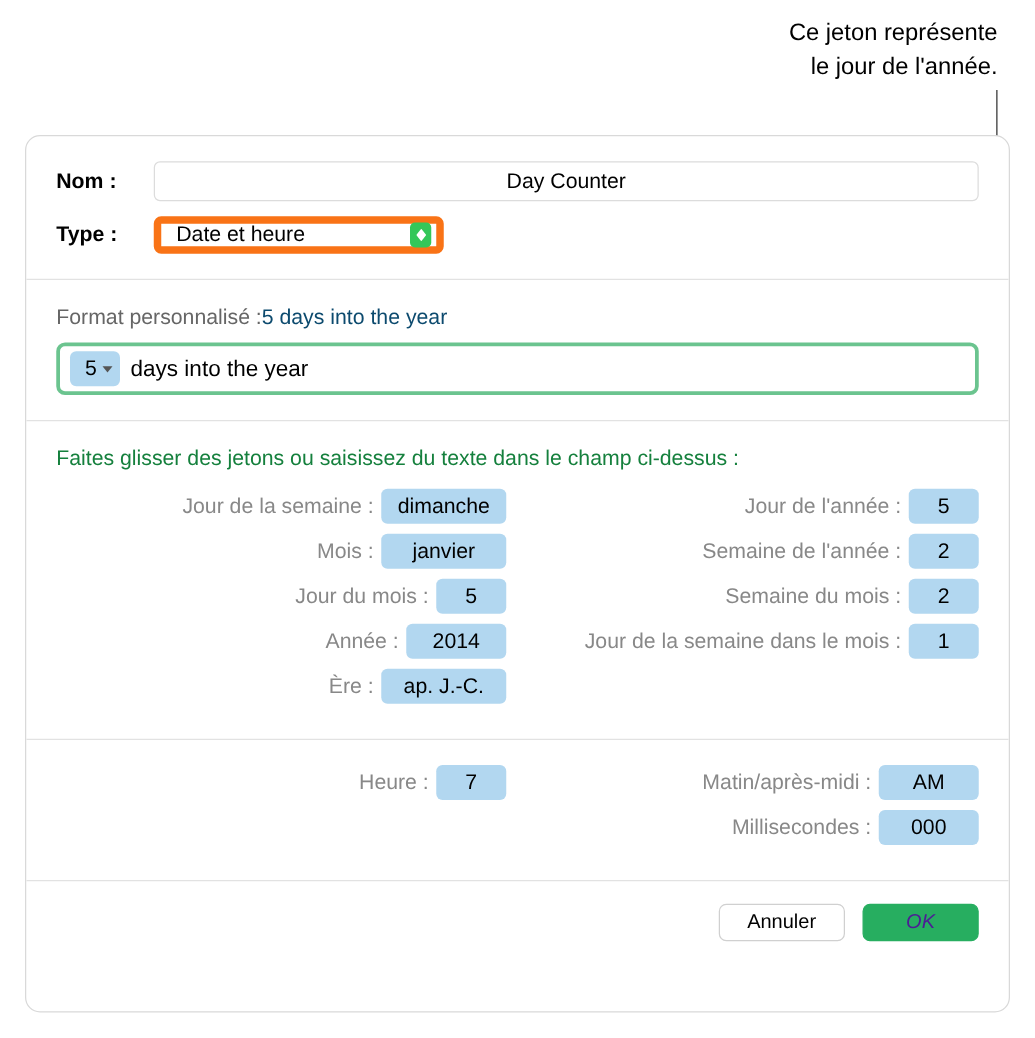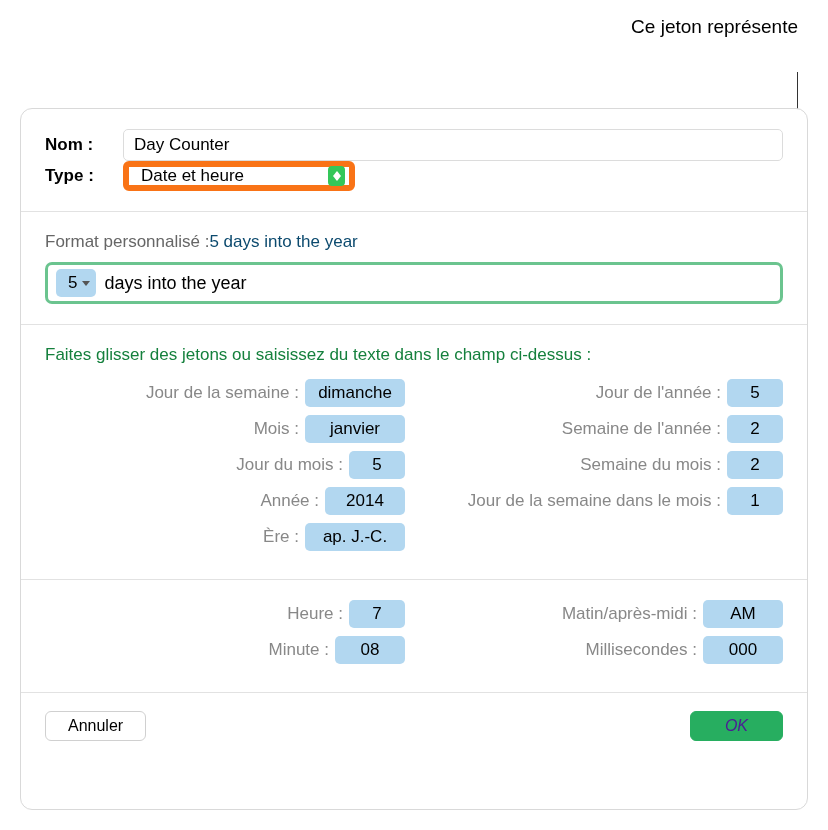--- a/index.html
+++ b/index.html
@@ -46,40 +46,41 @@
       border: 1px solid #d9d9d9;
       border-radius: 12px;
       background: #fff;
       overflow: hidden;
     }
     .section { padding: 20px 24px; }
     .hr { border-top: 1px solid #e2e2e2; }
     .row {
       display: flex;
       align-items: center;
-      margin-bottom: 0;
+      margin-bottom: 12px;
     }
     .label {
       color: #555;
       font-size: 17px;
     }
     .label-strong {
       font-weight: 600;
       color: #000;
       width: 78px;
     }
     .text-input {
       flex: 1;
       height: 32px;
       border: 1px solid #dcdcdc;
       border-radius: 5px;
       padding: 4px 10px;
       font-size: 17px;
       background: #fff;
       font-family: inherit;
+      text-align: center;
     }
     .type-select {
       display: inline-flex;
       align-items: center;
       justify-content: space-between;
       width: 232px;
       height: 30px;
       border: 6px solid #f97316;
       border-radius: 6px;
       padding: 0 4px 0 12px;
@@ -171,21 +172,21 @@
       flex: 1;
     }
     .token-row .token {
       min-width: 56px;
     }
     .col-left .token { min-width: 100px; }
     .col-left .token.short { min-width: 56px; }
     .col-right .token { min-width: 56px; }
     .buttons {
       display: flex;
-      justify-content: space-between;
+      justify-content: flex-end;
       gap: 14px;
       padding: 18px 24px 20px;
     }
     .btn {
       height: 30px;
       padding: 0 22px;
       border-radius: 6px;
       font-size: 16px;
       font-family: inherit;
       cursor: default;
@@ -199,20 +200,21 @@
       font-weight: 500;
       padding: 0 34px;
       font-style: italic;
     }
   </style>
 </head>
 <body>
 
 <div class="annotation">
   <span>Ce jeton représente</span><br>
+  <span>le jour de l'année.</span>
 </div>
 <div class="leader"></div>
 <div class="leader-horizontal"></div>
 
 <div class="panel">
 
   <div class="section">
     <div class="row">
       <span class="label label-strong">Nom :</span>
       <input class="text-input" value="Day Counter" style="">
@@ -299,24 +301,20 @@
 
   <div class="hr"></div>
 
   <div class="section">
     <div class="cols">
       <div class="col-left">
         <div class="token-row">
             <span class="token-label">Heure :</span>
             <span class="token short">7</span>
           </div>
-        <div class="token-row">
-            <span class="token-label">Minute :</span>
-            <span class="token short" style="min-width:70px">08</span>
-          </div>
       </div>
       <div class="col-right">
         <div class="token-row">
             <span class="token-label">Matin/après-midi :</span>
             <span class="token" style="min-width:80px">AM</span>
           </div>
         <div class="token-row">
             <span class="token-label">Millisecondes :</span>
             <span class="token" style="min-width:80px">000</span>
           </div>

